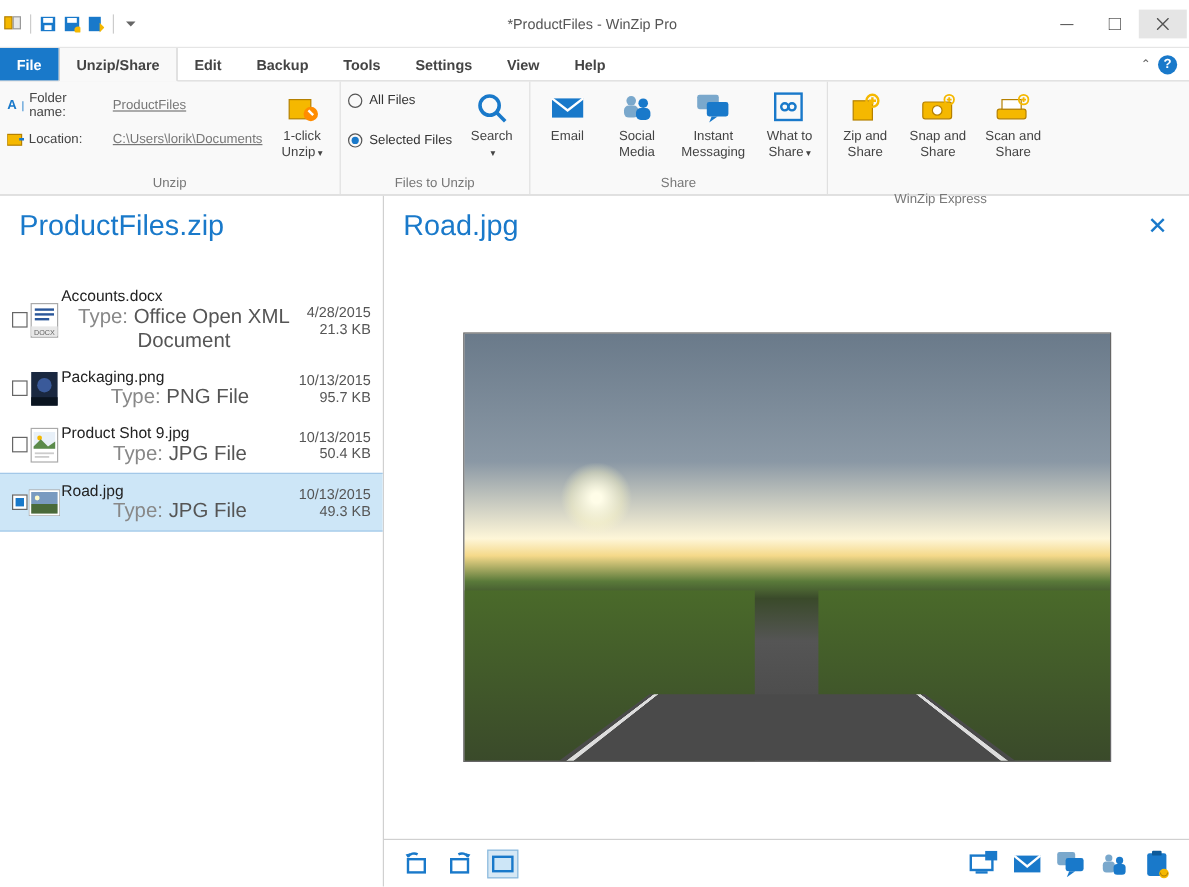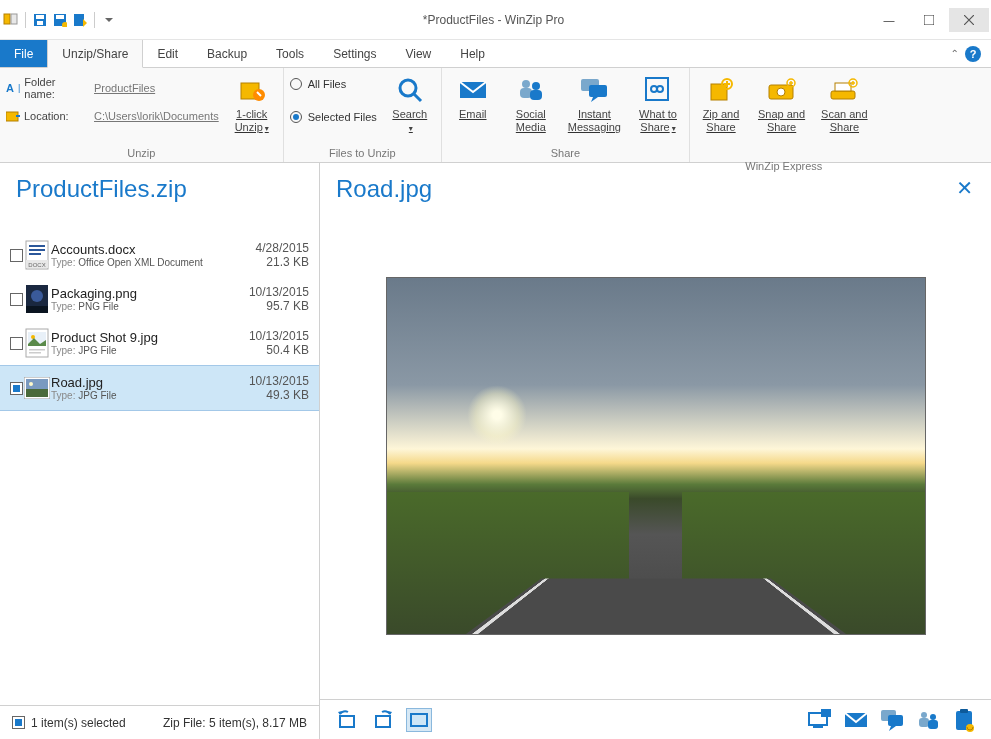--- a/index.html
+++ b/index.html
@@ -10,38 +10,38 @@
 .qat { display:flex; align-items:center; gap:2px; }
 .qat-btn { width:18px; height:18px; display:flex; align-items:center; justify-content:center; cursor:pointer; }
 .sep { width:1px; height:16px; background:#ccc; margin:0 3px; }
 .title-text { flex:1; text-align:center; color:#555; font-size:12px; }
 .win-controls { display:flex; }
 .win-btn { width:40px; height:24px; display:flex; align-items:center; justify-content:center; cursor:pointer; font-size:11px; }
 .win-close { background:#e5e5e5; }
 
 
 .tabrow { height:28px; background:#fff; display:flex; align-items:stretch; border-bottom:1px solid #d0d0d0; }
-.tab { padding:0 14px; display:flex; align-items:center; font-size:12px; cursor:pointer; color:#444; border-right:1px solid transparent; }
+.tab { padding:0 14px; display:flex; align-items:center; font-size:12px; cursor:pointer; color:#444; border-right:1px solid transparent;font-weight:bold; }
 .tab.file { background:#1979ca; color:#fff; border-right:none; }
 .tab.active { background:#f9f9f9; border-left:1px solid #d0d0d0; border-right:1px solid #d0d0d0; border-bottom:1px solid #f9f9f9; margin-bottom:-1px; }
 .tab-spacer { flex:1; }
 .tab-help { display:flex; align-items:center; gap:6px; padding-right:10px; }
 .help-circle { width:16px; height:16px; border-radius:50%; background:#1979ca; color:#fff; display:flex; align-items:center; justify-content:center; font-size:11px; font-weight:bold; cursor:pointer; }
 .chev { font-size:10px; color:#666; cursor:pointer; }
 
 
 .ribbon { height:95px; background:#f9f9f9; border-bottom:1px solid #d0d0d0; display:flex; align-items:stretch; }
 .group { border-right:1px solid #e0e0e0; display:flex; flex-direction:column; padding:4px 6px 1px; }
 .group-body { flex:1; display:flex; align-items:flex-start; gap:8px; }
 .group-label { text-align:center; font-size:11px; color:#777; padding:2px 0; }
 .unzip-info { display:flex; flex-direction:column; gap:10px; font-size:11px; color:#444; padding-top:4px; }
 .info-row { display:flex; align-items:center; gap:8px; }
 .info-lbl { width:80px; display:flex; align-items:center; gap:4px; }
 .info-val { color:#777;text-decoration:underline; }
-.vbtn { display:flex; flex-direction:column; align-items:center; cursor:pointer; padding:2px 4px; gap:2px; min-width:50px;text-decoration:underline; }
+.vbtn { display:flex; flex-direction:column; align-items:center; cursor:pointer; padding:2px 4px; gap:2px; min-width:50px; }
 .vbtn-icon { width:32px; height:32px; display:flex; align-items:center; justify-content:center; }
 .vbtn-label { font-size:11px; text-align:center; line-height:1.2; color:#444; }
 .vbtn-label .dd { font-size:8px; margin-left:2px; }
 .radio-col { display:flex; flex-direction:column; gap:21px; padding-top:6px; font-size:11px; }
 .radio-row { display:flex; align-items:center; gap:6px; cursor:pointer; }
 .radio { width:12px; height:12px; border:1px solid #555; border-radius:50%; display:flex; align-items:center; justify-content:center; }
 .radio.sel::after { content:""; width:6px; height:6px; border-radius:50%; background:#1979ca; }
 
 
 .main { flex:1; display:flex; overflow:hidden; }
@@ -52,21 +52,21 @@
 .close-x { font-size:20px; color:#1979ca; cursor:pointer; font-weight:300; }
 
 .file-list { flex:1; overflow-y:auto; padding-top:20px; }
 .file-row { display:flex; align-items:center; padding:6px 10px; cursor:pointer; }
 .file-row.selected { background:#cde6f7; border-top:1px solid #a3c8e8; border-bottom:1px solid #a3c8e8; }
 .chk { width:13px; height:13px; border:1px solid #666; background:#fff; display:flex; align-items:center; justify-content:center; }
 .chk.sel::after { content:""; width:7px; height:7px; background:#1979ca; }
 .fico { width:28px; height:32px; display:flex; align-items:center; justify-content:center; }
 .finfo { flex:1; }
 .fname { font-size:13px; color:#222; }
-.ftype { font-size:10px; color:#555; }
+.ftype { font-size:17px; color:#555;text-align:center; }
 .ftype .lbl { color:#888; }
 .fmeta { text-align:right; font-size:12px; color:#555; }
 .fsize { font-size:12px; color:#555; }
 
 .statusbar { height:34px; border-top:1px solid #d0d0d0; display:flex; align-items:center; padding:0 12px; font-size:12px; color:#333; justify-content:space-between; }
 
 .preview-body { flex:1; display:flex; align-items:center; justify-content:center; padding:10px 20px 10px; }
 .preview-img { width:540px; height:358px; border:1px solid #666; background:linear-gradient(to bottom,#6a7a8a 0%,#8a98a5 30%,#fef6d8 48%,#f5d98a 52%,#5a7a3a 58%,#3a4a2a 62%,#555 72%,#444 100%); position:relative; overflow:hidden; }
 .road { position:absolute; bottom:0; left:50%; width:380px; height:160px; background:#4a4a4a; transform:translateX(-50%) perspective(200px) rotateX(55deg); transform-origin:bottom center; }
 .road::before,.road::after { content:""; position:absolute; top:0; bottom:0; width:6px; background:#ddd; }
@@ -378,27 +378,20 @@
           <div class="finfo">
             <div class="fname">Road.jpg</div>
             <div class="ftype"><span class="lbl">Type: </span>JPG File</div>
           </div>
           <div class="fmeta">
             <div>10/13/2015</div>
             <div class="fsize">49.3 KB</div>
           </div>
         </div>
       </div>
-    <div class="statusbar">
-      <span style="display:flex;align-items:center;gap:6px;">
-          <span class="chk sel"></span>
-          <span>1 item(s) selected</span>
-        </span>
-      <span>Zip File: 5 item(s), 8.17 MB</span>
-    </div>
   </div>
 
   <div class="right">
     <div class="right-header">
       <div class="pane-title">Road.jpg</div>
       <div class="close-x">✕</div>
     </div>
     <div class="preview-body">
       <div class="preview-img">
         <div class="sun"></div>

